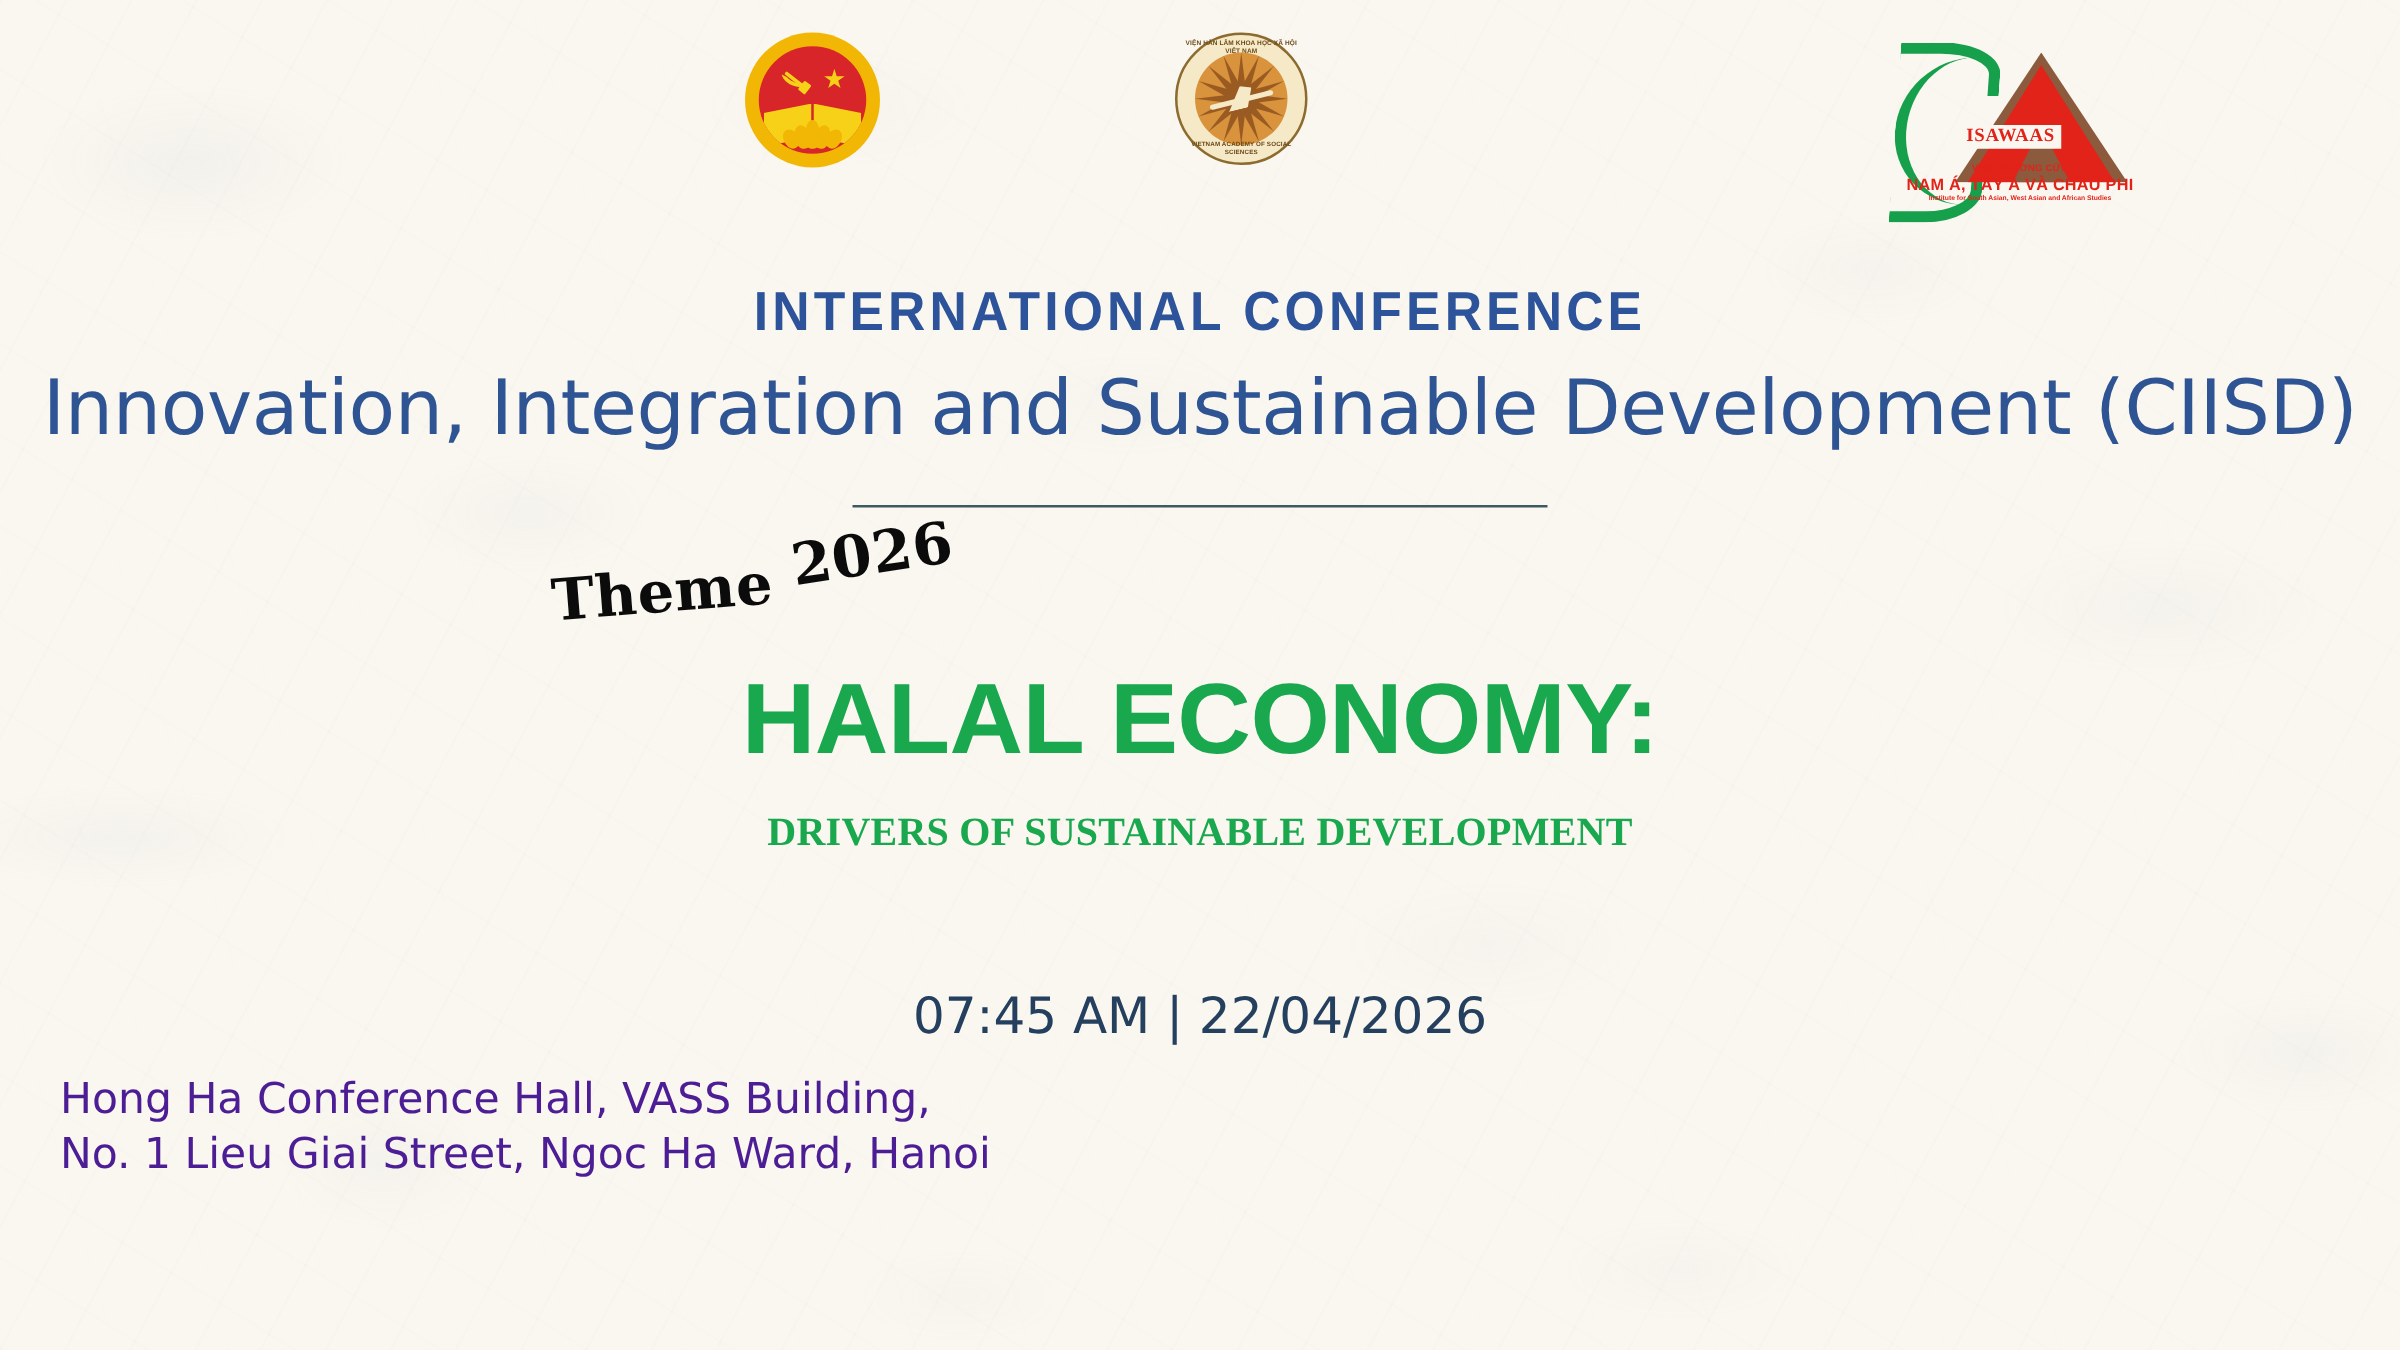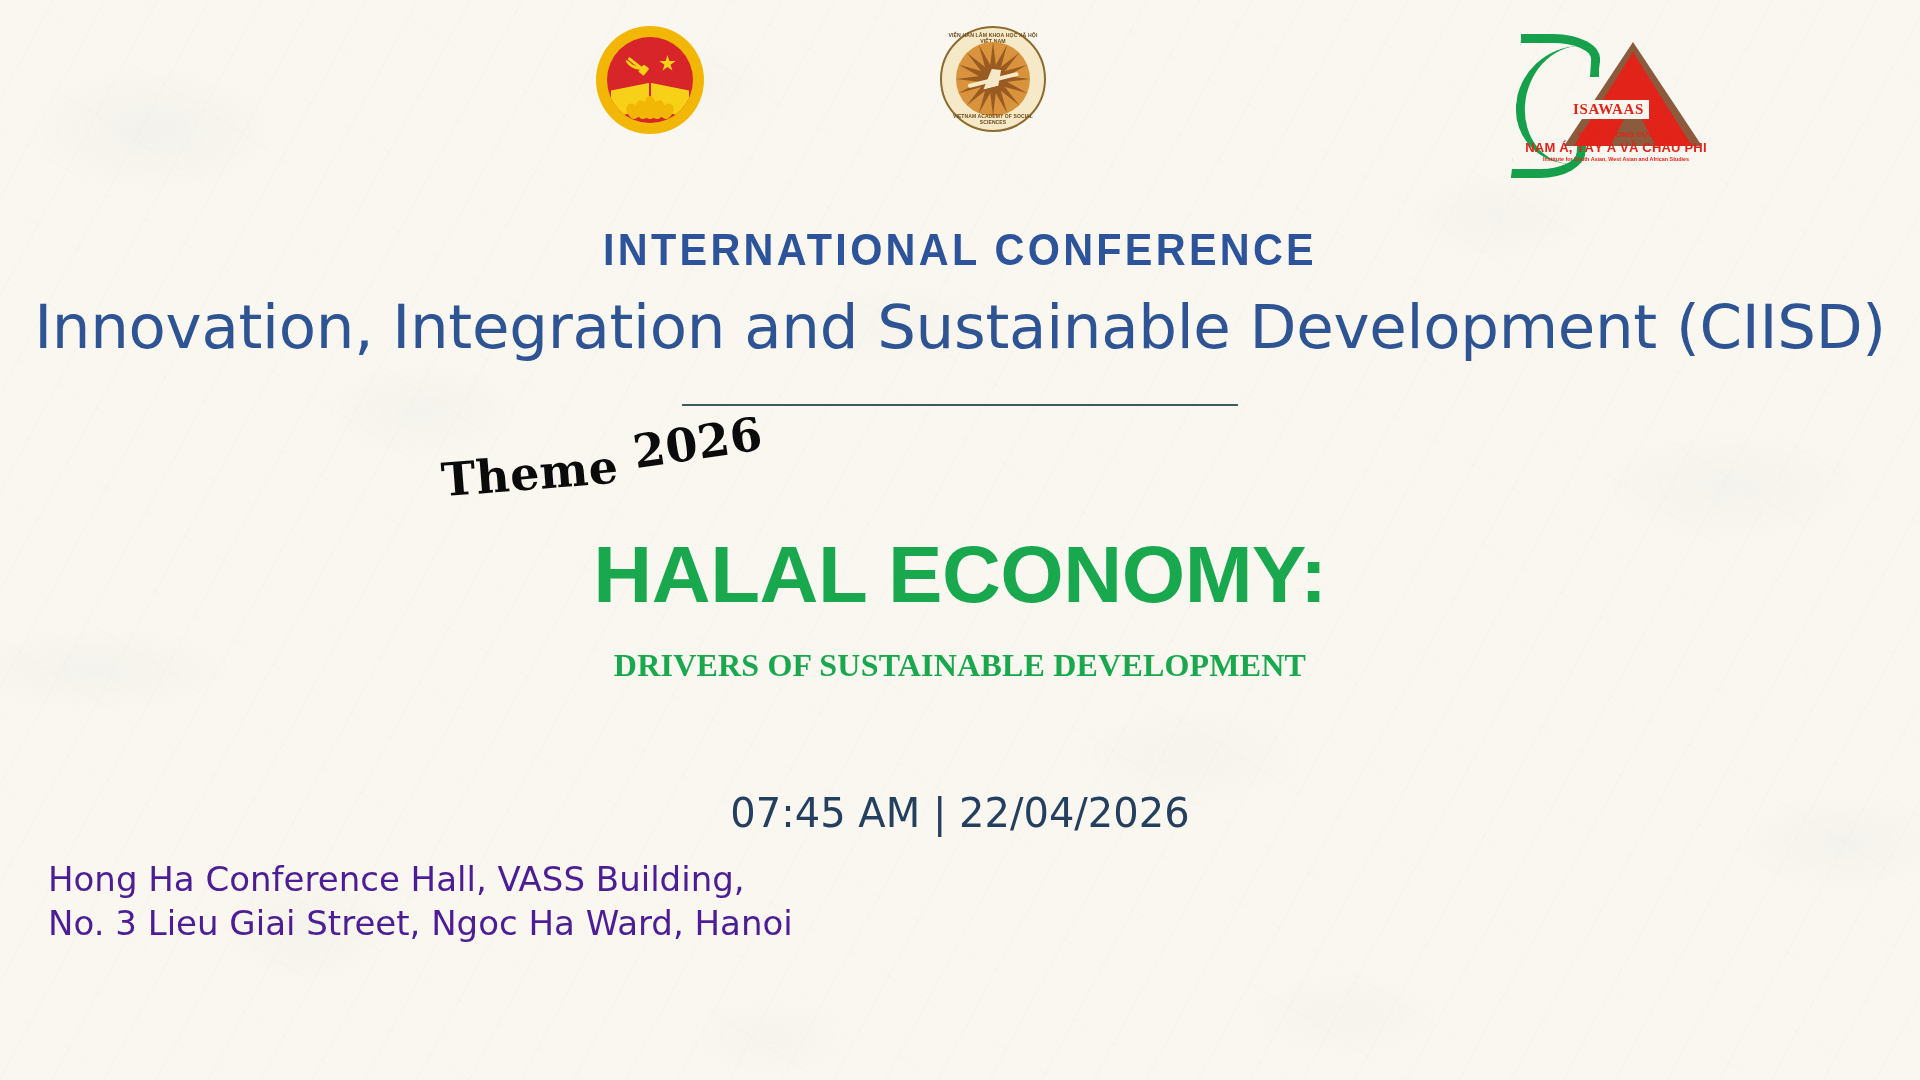--- a/index.html
+++ b/index.html
@@ -388,16 +388,16 @@
   <div class="theme-badge">
     <span class="tb-c1">Theme</span><span class="tb-c2">&nbsp;</span><span class="tb-c3">2026</span>
   </div>
 
   <div class="halal-line1">HALAL ECONOMY:</div>
   <div class="halal-line2">DRIVERS OF SUSTAINABLE DEVELOPMENT</div>
 
   <div class="when">07:45 AM | 22/04/2026</div>
   <div class="where">
     <div>Hong Ha Conference Hall, VASS Building,</div>
-    <div>No. 3 Lieu Giai Street, Ngoc Ha Ward, Hanoi</div>
+    <div>No. 1 Lieu Giai Street, Ngoc Ha Ward, Hanoi</div>
   </div>
 
 </div>
 
 </body></html>

